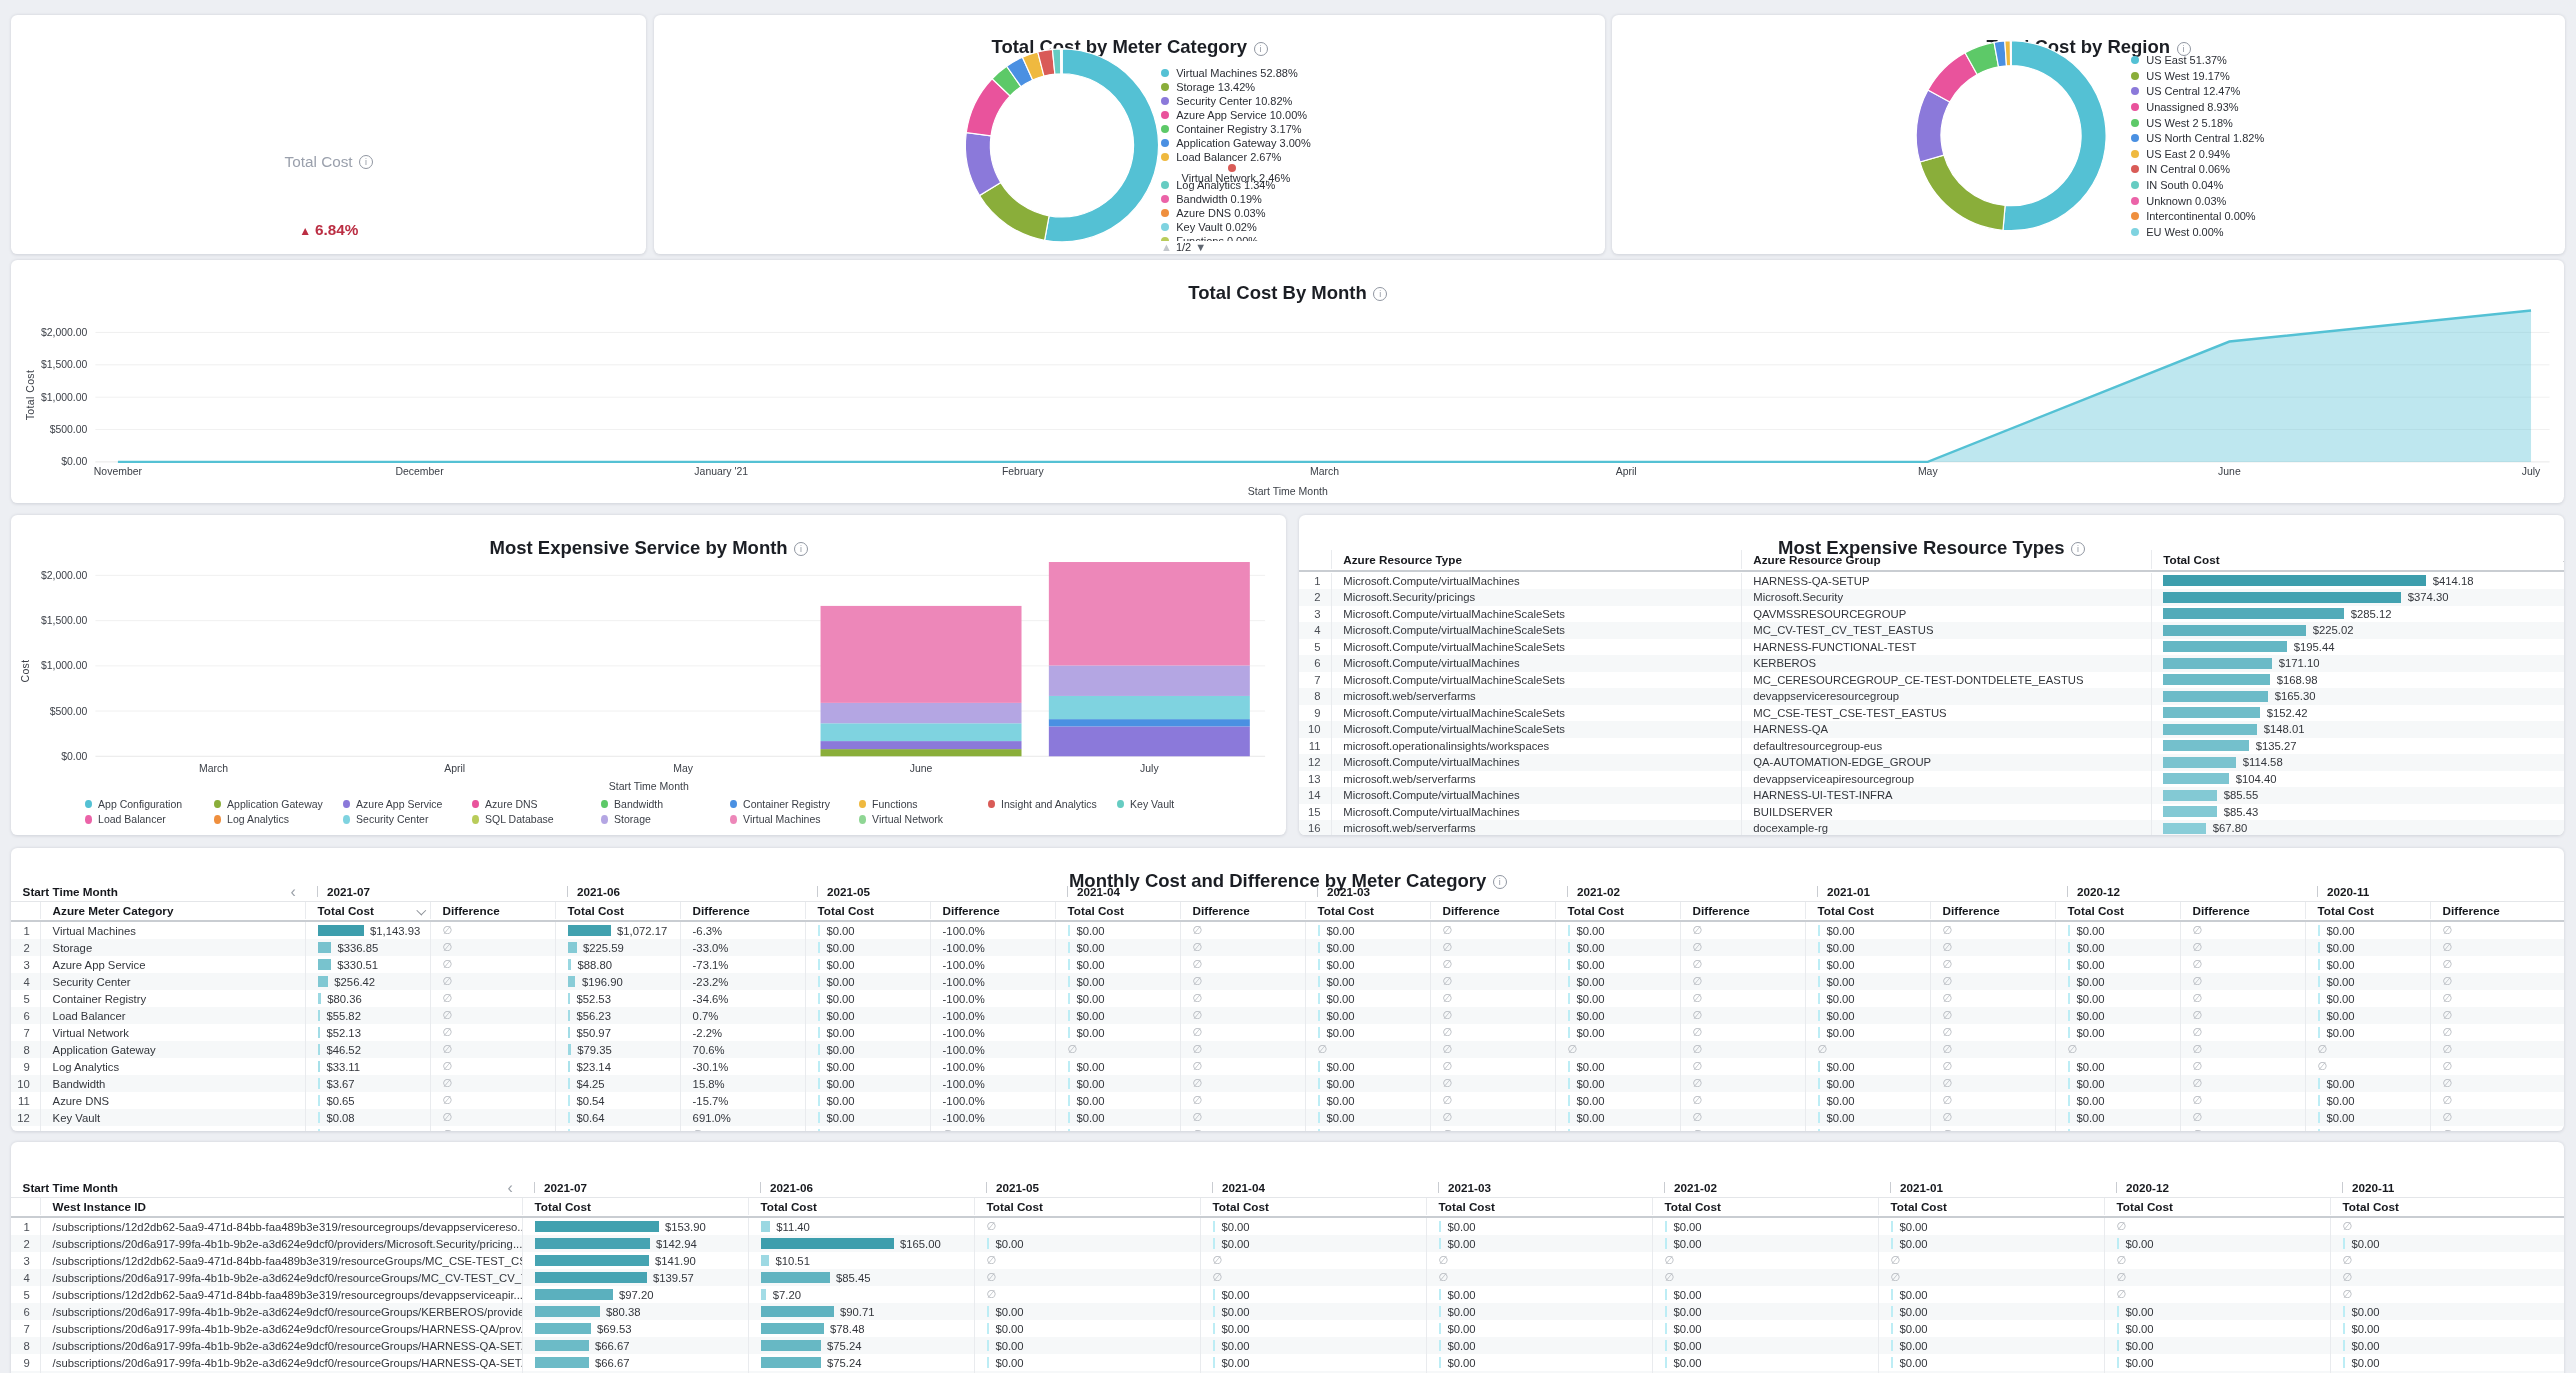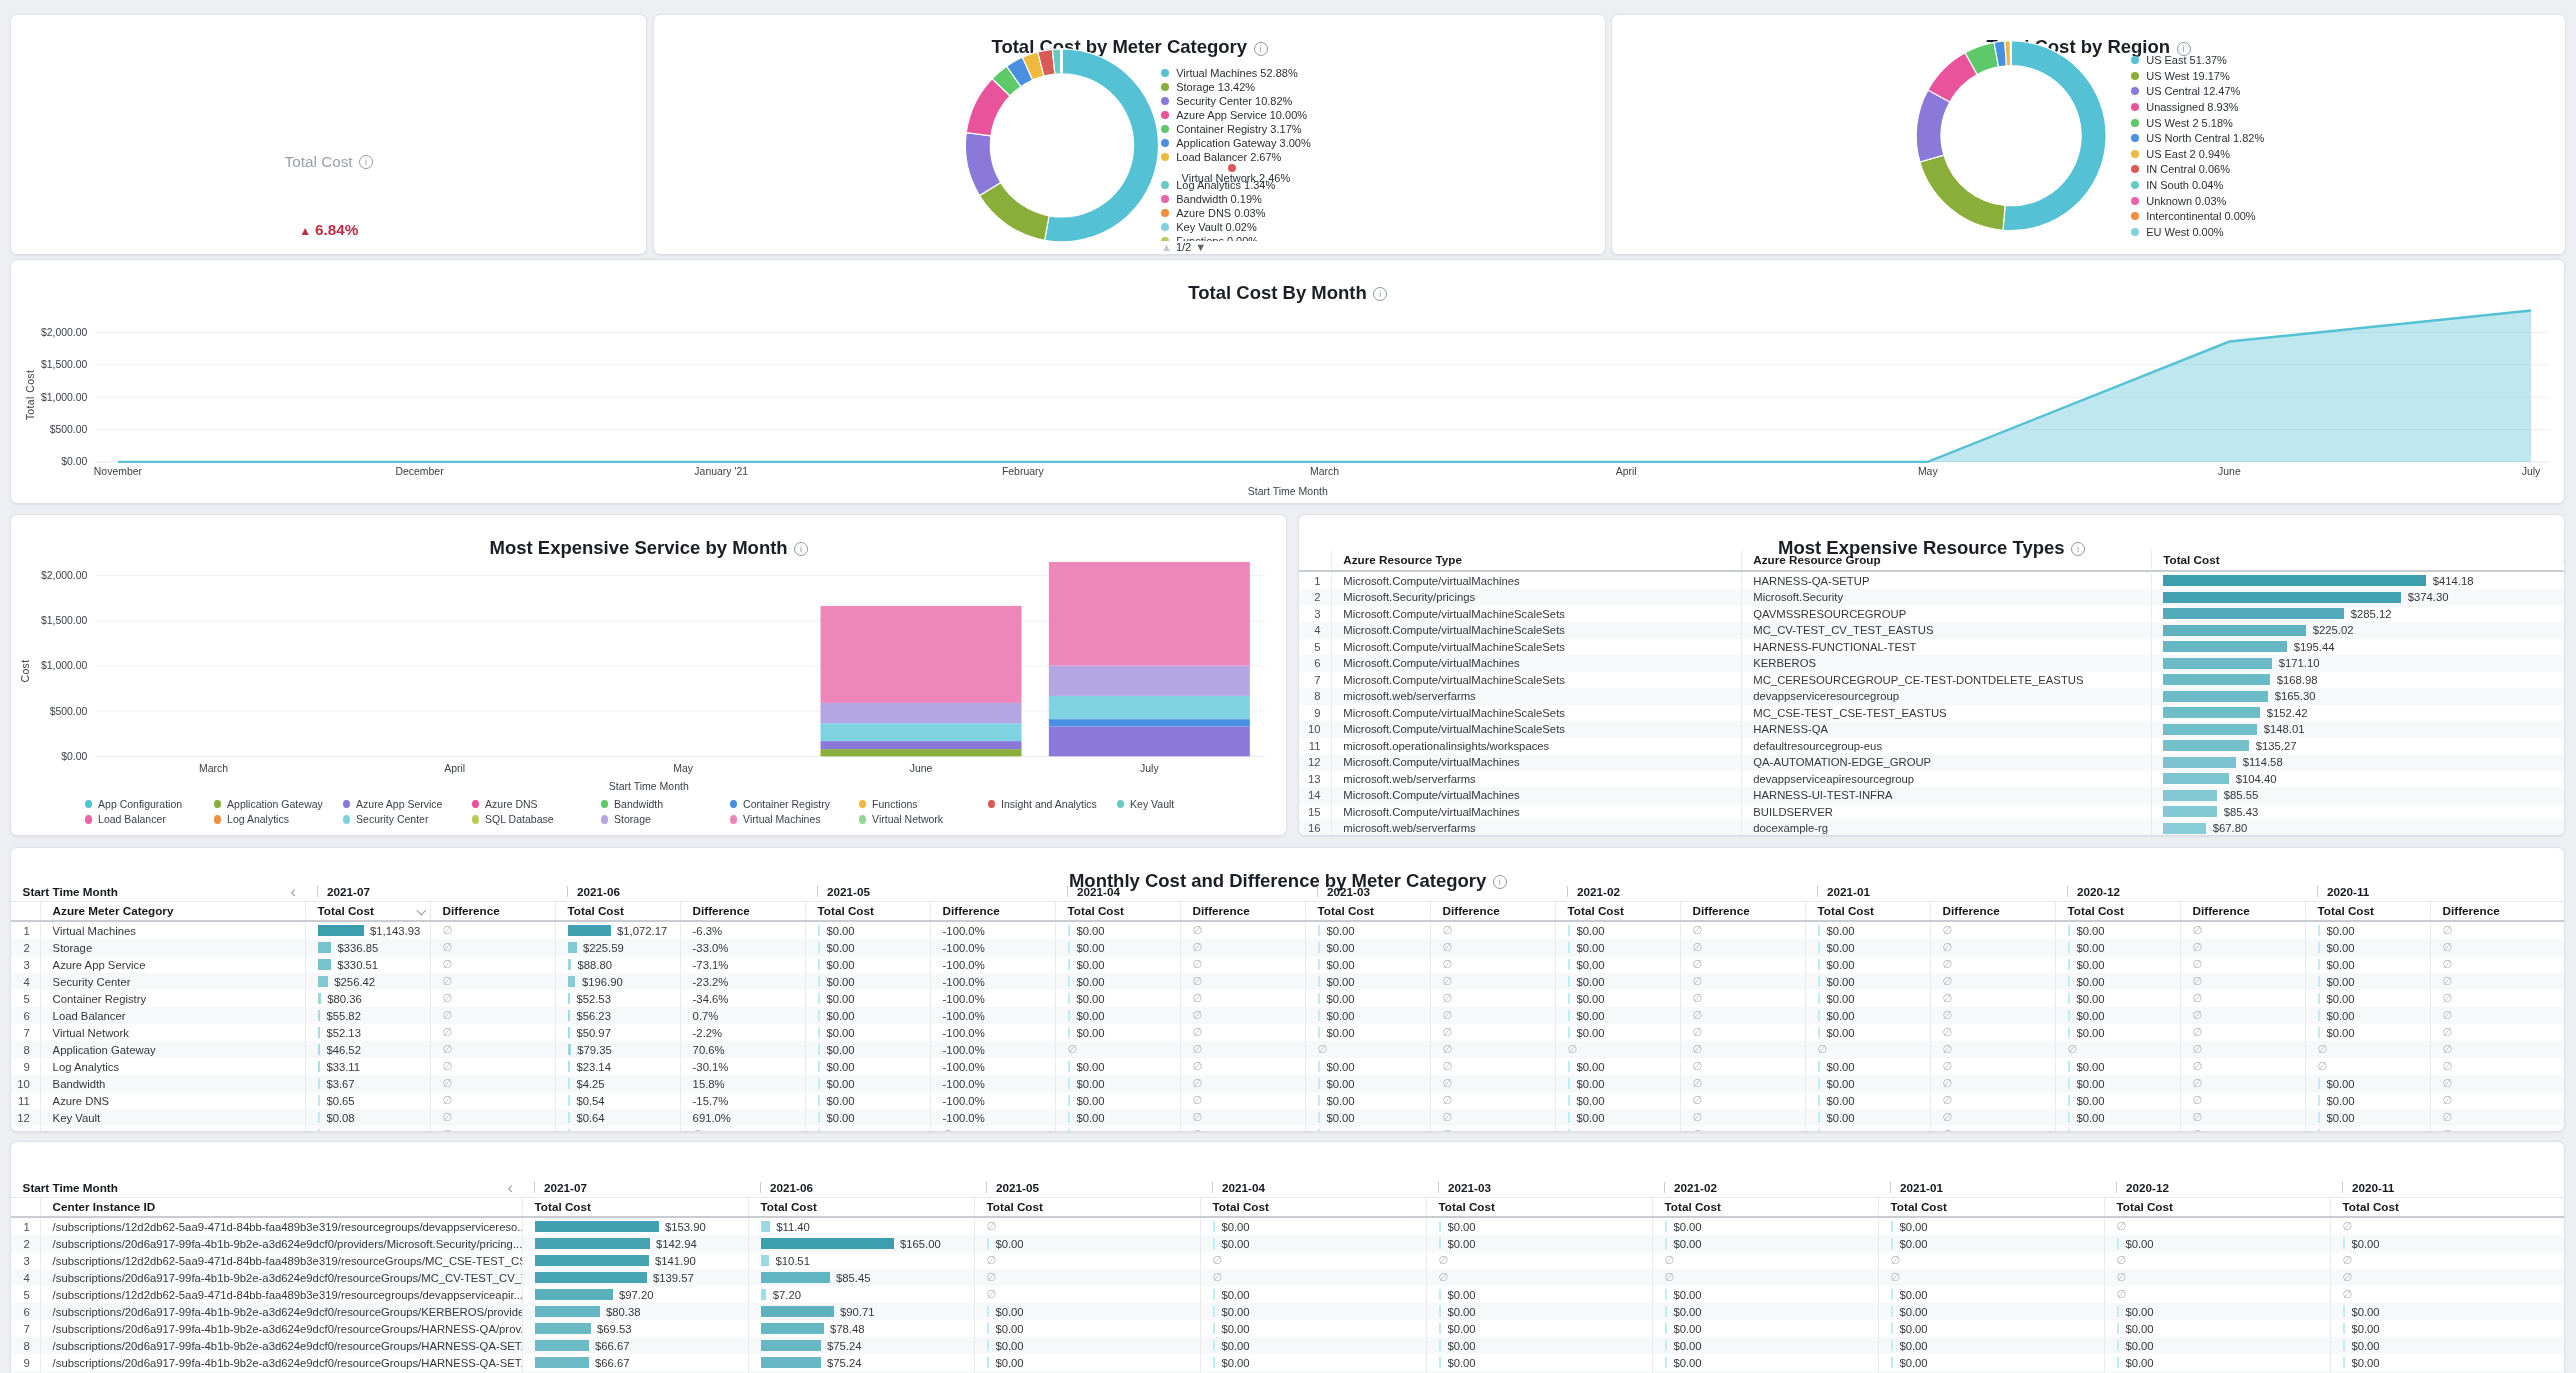--- a/index.html
+++ b/index.html
@@ -1505,21 +1505,21 @@
             <span>2020-12</span>
           </div>
           <div class="tcell thead" style="grid-column: span 1;">
             <span class="mtick"></span>
             <span>2020-11</span>
           </div>
         </div>
         <div class="hline" style="top: 17.7px;"></div>
         <div class="trow thead" style="grid-template-columns: 29px 482px repeat(9, 226px); height: 17.7px; margin-top: 0.8px;">
           <div class="tcell"></div>
-          <div class="tcell sep thead">Center Instance ID</div>
+          <div class="tcell sep thead">West Instance ID</div>
           <div class="tcell sep thead">
             <span>Total Cost</span>
           </div>
           <div class="tcell sep thead">
             <span>Total Cost</span>
           </div>
           <div class="tcell sep thead">
             <span>Total Cost</span>
           </div>
           <div class="tcell sep thead">

